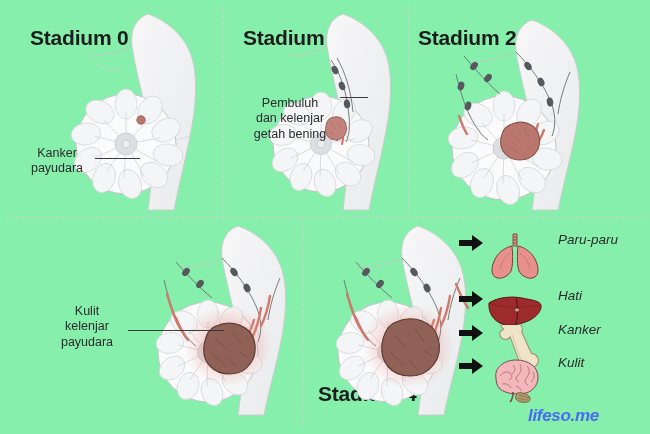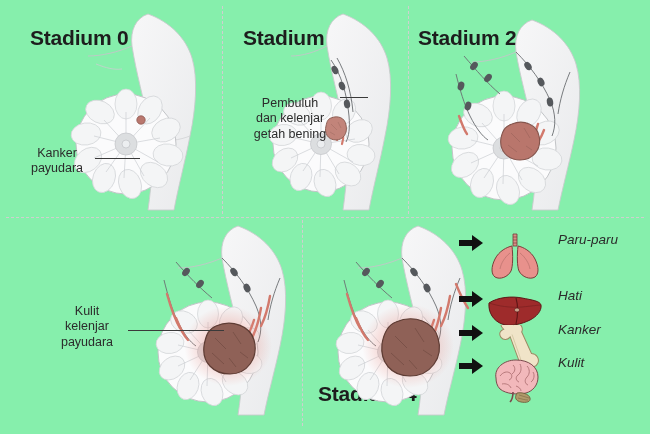--- a/index.html
+++ b/index.html
@@ -518,14 +518,15 @@
           <path d="M33,39 C36,40 40,41 43,42"></path>
           <path d="M32,42 C36,43 39,44 42,44"></path>
         </g>
 
         <path d="M27,36 C27,40 26,44 24,46" fill="none" stroke="#7b4a4d" stroke-width="1.6"></path>
       </svg>
     </div>
     <div class="organ-label">Kulit</div>
   </div>
 
+  <div class="watermark" style="left:528px;top:406px;color:#4a6cf0;">lifeso.me</div>
 
 </div>
 
 </body></html>

